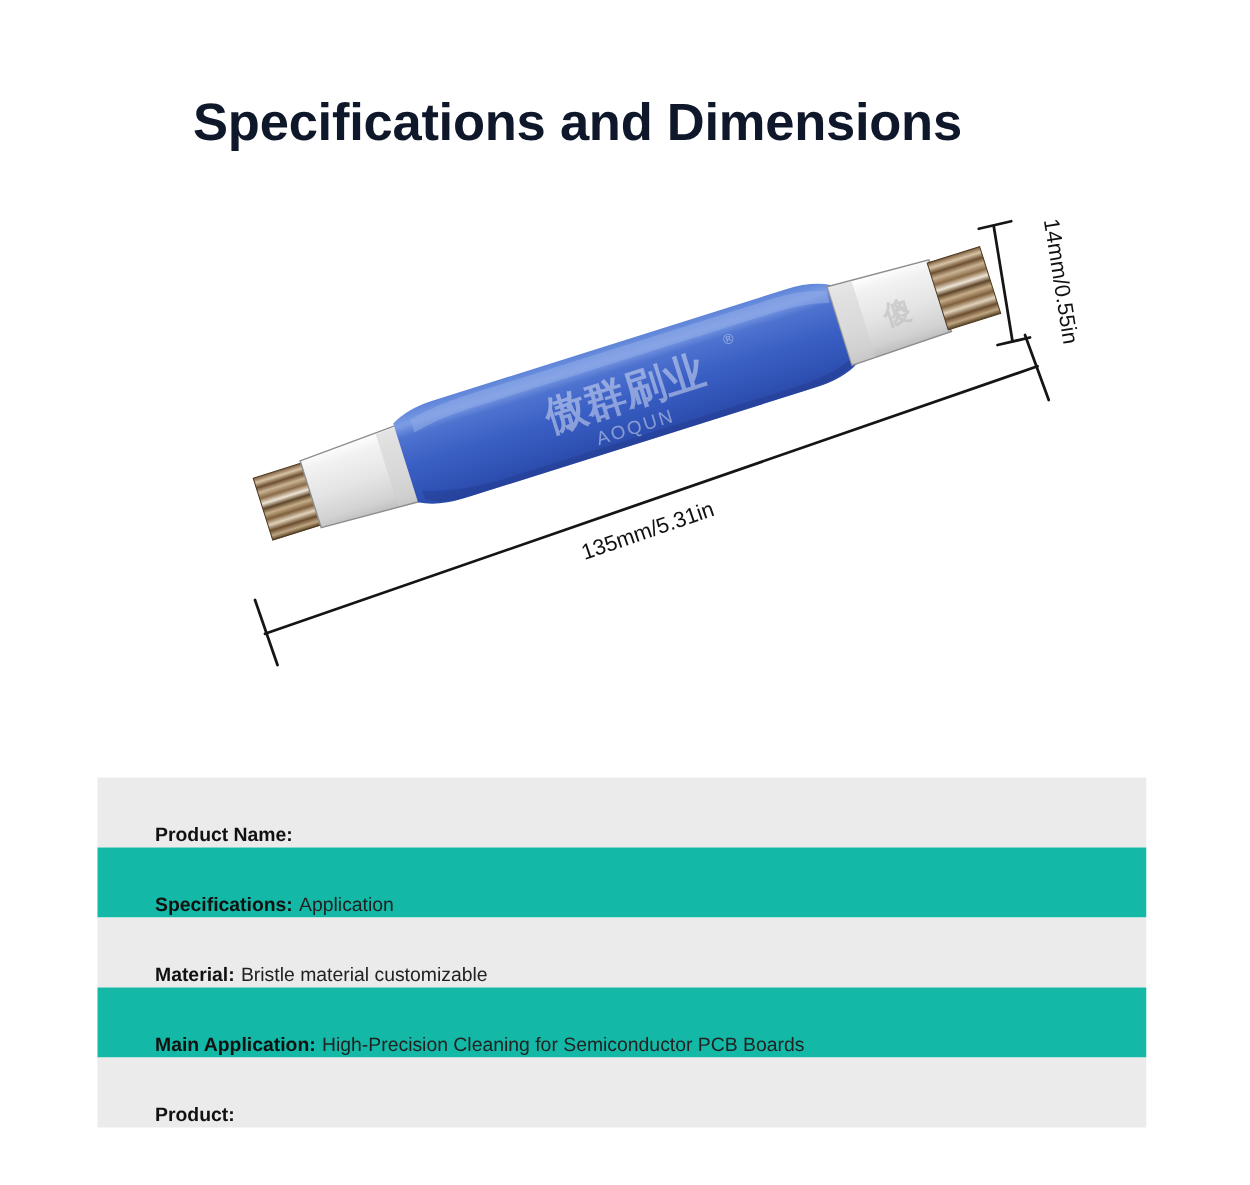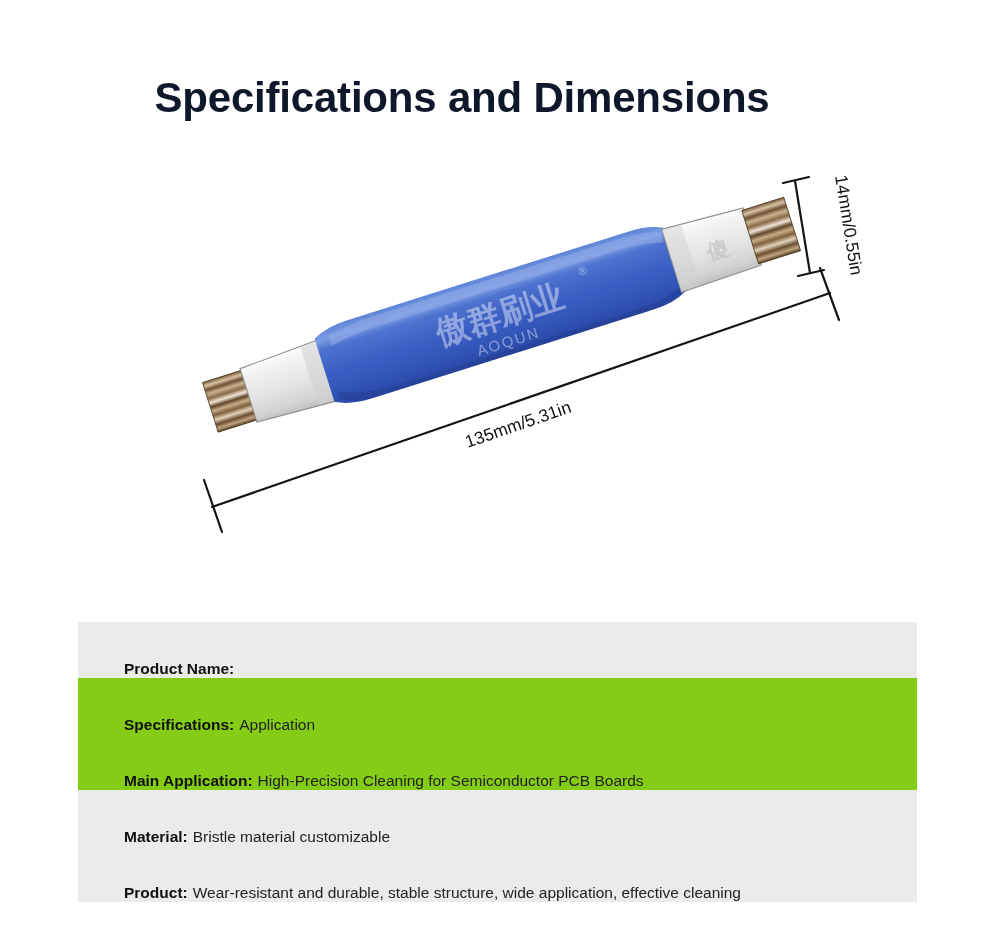--- a/index.html
+++ b/index.html
@@ -54,21 +54,21 @@
     height: 56px;
     display: flex;
     align-items: flex-end;
     padding-left: 46px;
     box-sizing: border-box;
     font-size: 15.5px;
     color: #1c1c1c;
     white-space: nowrap;
   }
   .spec-row.shaded { background: #ebebeb; }
-  .spec-row.plain  { background: #84cc16; }
+  .spec-row.plain  { background: #14b8a6; }
   .spec-label {
     font-weight: bold;
     color: #111111;
   }
   .spec-value {
     font-weight: normal;
     color: #222222;
     margin-left: 5px;
   }
 </style>
@@ -179,28 +179,27 @@
 
   <div class="spec-row shaded">
     <span class="spec-label">Product Name:</span>
   </div>
 
   <div class="spec-row plain">
     <span class="spec-label">Specifications:</span>
     <span class="spec-value">Application</span>
   </div>
 
+  <div class="spec-row shaded">
+    <span class="spec-label">Material:</span>
+    <span class="spec-value">Bristle material customizable</span>
+  </div>
+
   <div class="spec-row plain">
     <span class="spec-label">Main Application:</span>
     <span class="spec-value">High-Precision Cleaning for Semiconductor PCB Boards</span>
   </div>
 
   <div class="spec-row shaded">
-    <span class="spec-label">Material:</span>
-    <span class="spec-value">Bristle material customizable</span>
-  </div>
-
-  <div class="spec-row shaded">
     <span class="spec-label">Product:</span>
-    <span class="spec-value">Wear-resistant and durable, stable structure, wide application, effective cleaning</span>
   </div>
 
 </div>
 
 </body></html>

